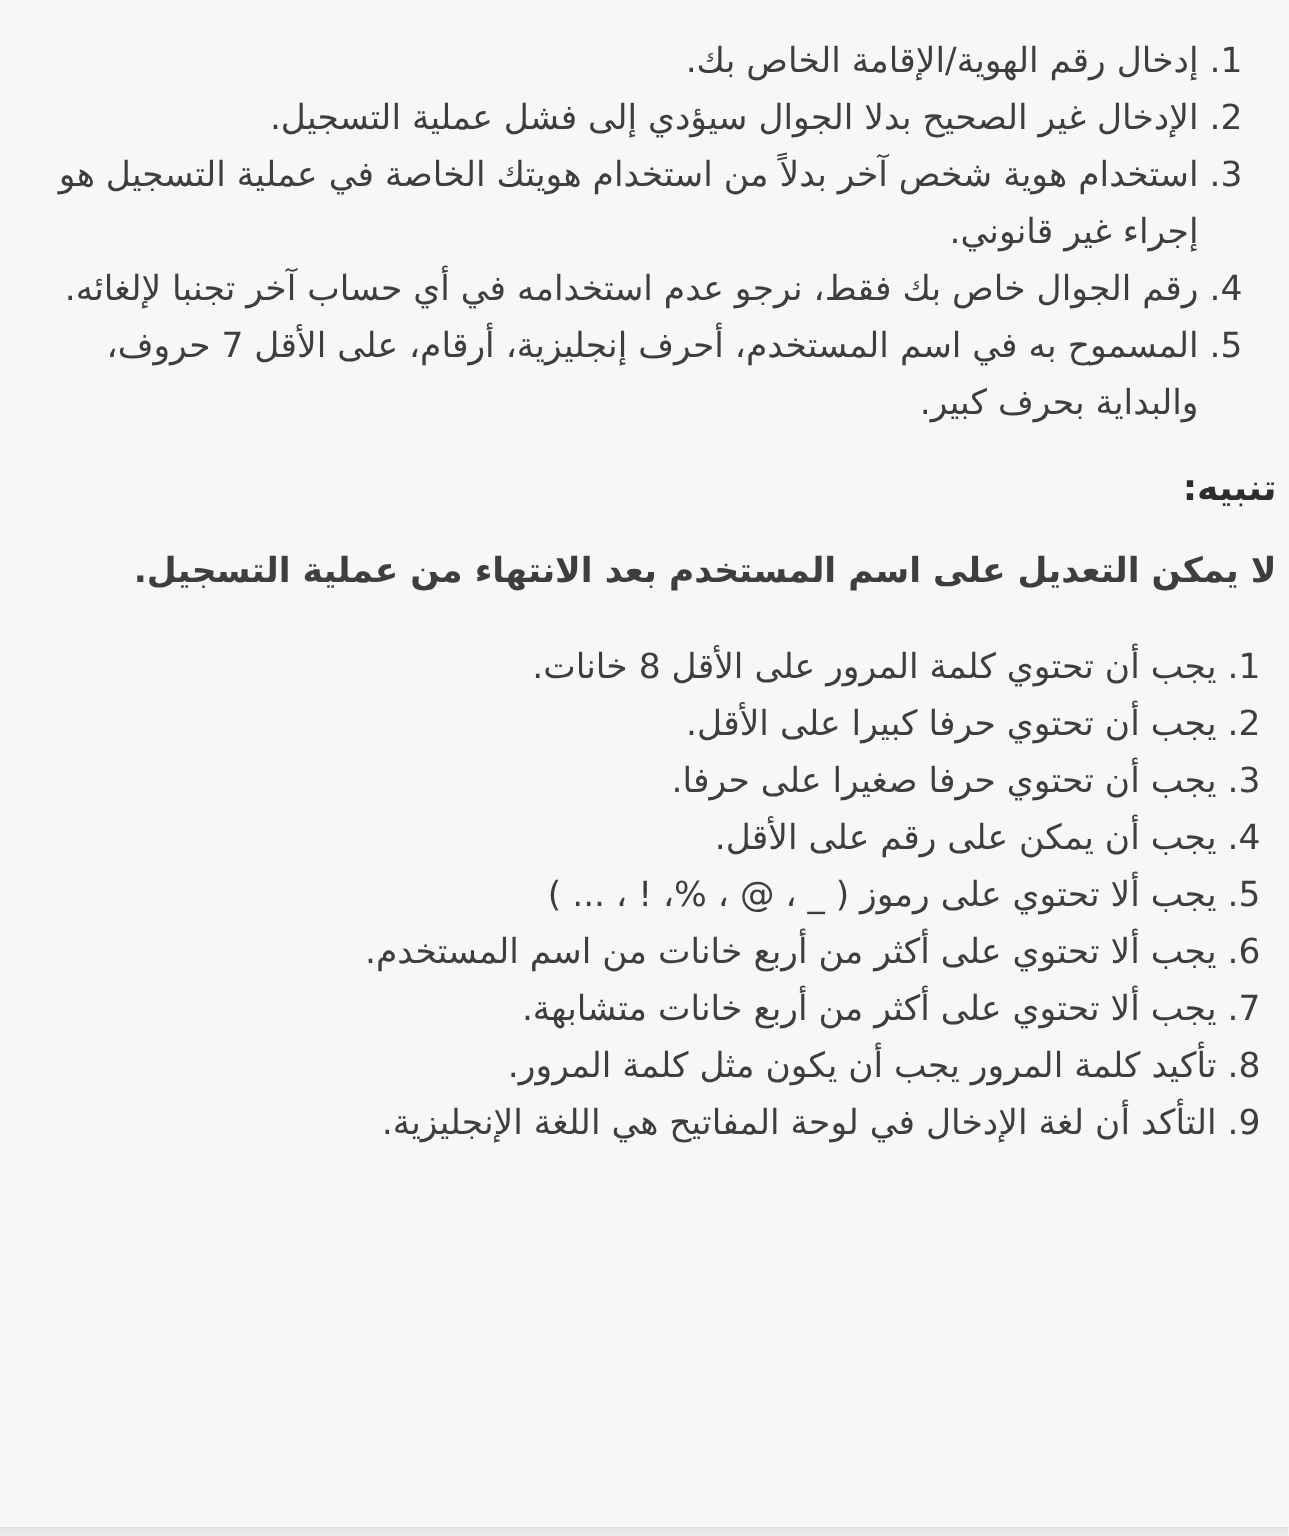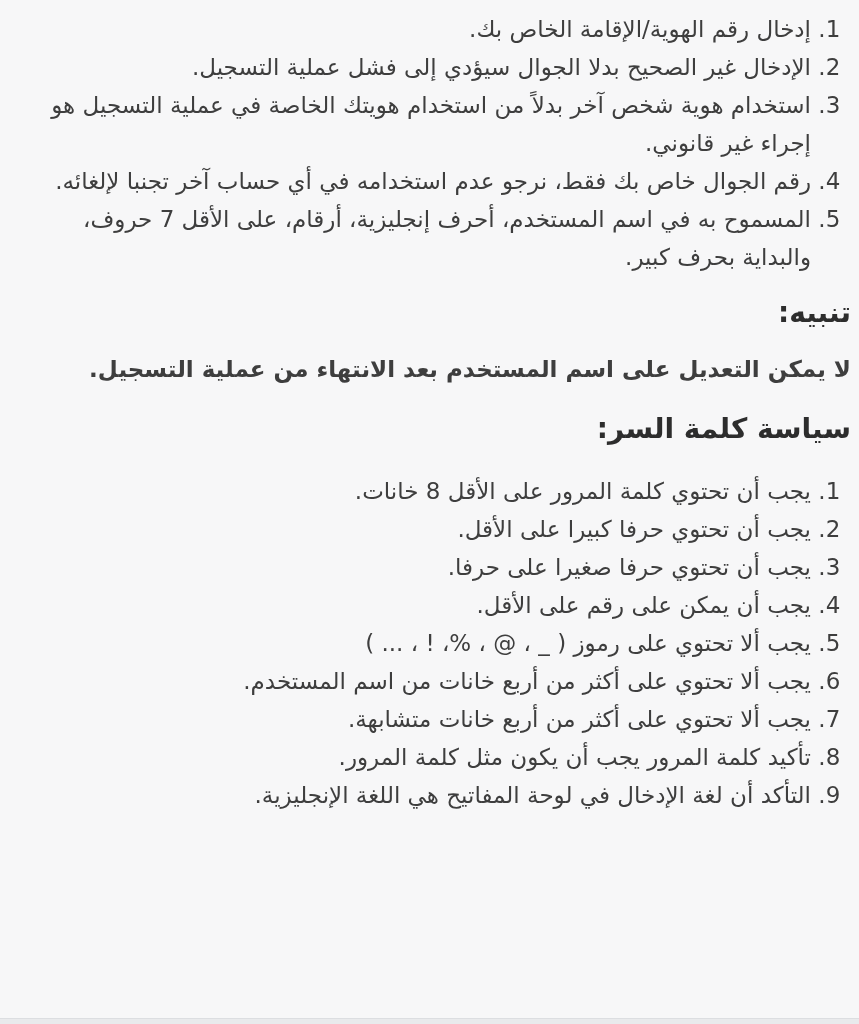--- a/index.html
+++ b/index.html
@@ -23,30 +23,30 @@
     color: var(--text-color);
     font-family: "DejaVu Sans", sans-serif;
     direction: rtl;
   }
   .content {
     padding: 10px 8px 0 8px;
     font-size: 23px;
     line-height: 38px;
   }
   ol.notes-list {
-    margin: 0;
+    margin: 12px;
     padding: 0;
     padding-inline-start: 40px;
     list-style-type: decimal;
   }
   ol.notes-list li {
     line-height: 38px;
   }
   h2.section-heading {
-    font-size: 28px;
+    font-size: 24px;
     font-weight: bold;
     color: var(--heading-color);
     line-height: 34px;
     margin: 20px 0 0 0;
   }
   h2.policy-heading {
     margin-top: 24px;
   }
   p.paragraph {
     margin: 20px 0 0 0;
@@ -86,21 +86,20 @@
     <li>استخدام هوية شخص آخر بدلاً من استخدام هويتك الخاصة في عملية التسجيل هو إجراء غير قانوني.</li>
     <li>رقم الجوال خاص بك فقط، نرجو عدم استخدامه في أي حساب آخر تجنبا لإلغائه.</li>
     <li>المسموح به في اسم المستخدم، أحرف إنجليزية، أرقام، على الأقل 7 حروف، والبداية بحرف كبير.</li>
   </ol>
 
   <h2 class="section-heading notice-heading">تنبيه:</h2>
 
   <p class="paragraph paragraph-1">لا يمكن التعديل على اسم المستخدم بعد الانتهاء من عملية التسجيل.</p>
 
 
-  <h2 class="section-heading policy-heading">سياسة كلمة السر:</h2>
 
   <ol class="policy-list">
     <li>يجب أن تحتوي كلمة المرور على الأقل 8 خانات.</li>
     <li>يجب أن تحتوي حرفا كبيرا على الأقل.</li>
     <li>يجب أن تحتوي حرفا صغيرا على حرفا.</li>
     <li>يجب أن يمكن على رقم على الأقل.</li>
     <li>يجب ألا تحتوي على رموز ( _ ، @ ، %، ! ، ... )</li>
     <li>يجب ألا تحتوي على أكثر من أربع خانات من اسم المستخدم.</li>
     <li>يجب ألا تحتوي على أكثر من أربع خانات متشابهة.</li>
     <li>تأكيد كلمة المرور يجب أن يكون مثل كلمة المرور.</li>

